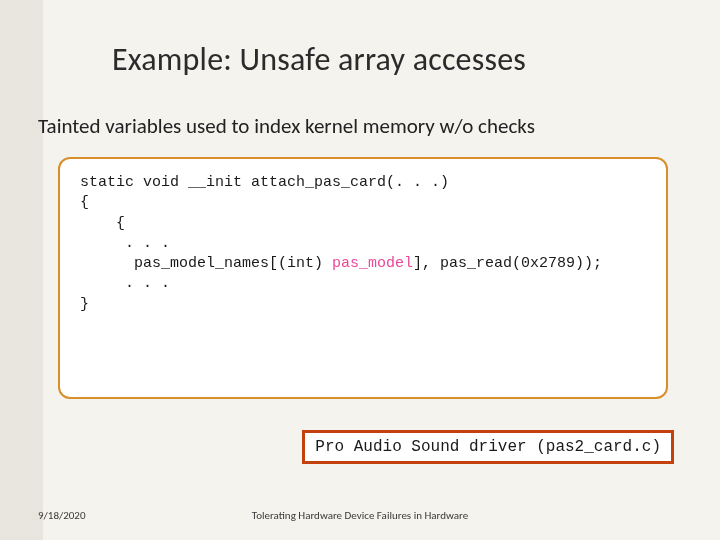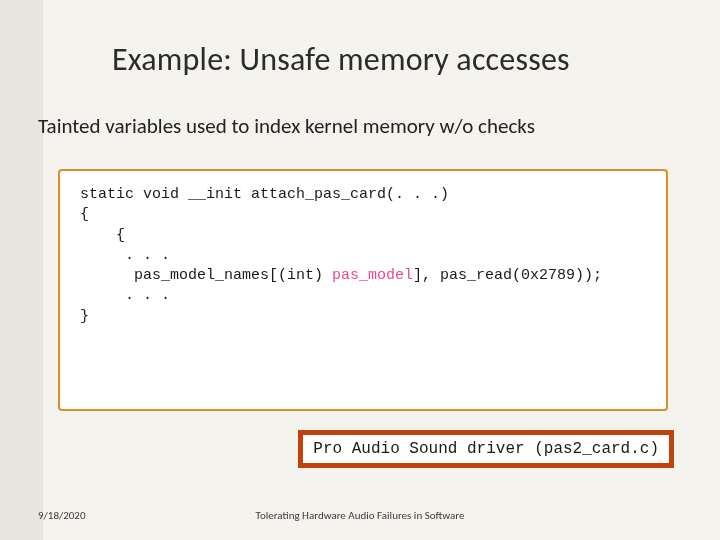--- a/index.html
+++ b/index.html
@@ -32,42 +32,42 @@
     color: #2b2b2b;
     text-align: left;
     margin-left: 74px;
     margin-bottom: 34px;
     letter-spacing: 0.2px;
   }
   .subtitle {
     font-size: 21px;
     font-weight: 400;
     color: #222;
-    margin-bottom: 30px;
+    margin-bottom: 18px;
   }
   .code-box {
     border: 2.5px solid #d88e2a;
-    border-radius: 4px;
+    border-radius: 12px;
     background: #ffffff;
     padding: 14px 20px 4px 20px;
     margin: 0 14px 0 20px;
     font-family: Consolas, 'Courier New', monospace;
     font-size: 15px;
     line-height: 1.35;
     color: #1a1a1a;
     position: relative;
     height: 242px;
   }
   .code-line { white-space: pre; }
   .highlight { color: #ec4899; }
   .caption-box {
     position: absolute;
     right: 46px;
     top: 430px;
-    border: 5px solid #c2410c;
+    border: 3px solid #c2410c;
     background: #ffffff;
     padding: 5px 10px;
     font-family: Consolas, 'Courier New', monospace;
     font-size: 16px;
     color: #1a1a1a;
     z-index: 2;
   }
   .footer {
     position: absolute;
     bottom: 18px;
@@ -83,33 +83,33 @@
     left: 50%;
     transform: translateX(-50%);
   }
 </style>
 </head>
 <body>
 
 <div class="bg-overlay"></div>
 
 <div class="content">
-  <h1 class="title">Example: Unsafe memory accesses</h1>
+  <h1 class="title">Example: Unsafe array accesses</h1>
   <div class="subtitle">Tainted variables used to index kernel memory w/o checks</div>
 
   <div class="code-box">
     <div class="code-line">static void __init attach_pas_card(. . .)</div>
     <div class="code-line">{</div>
     <div class="code-line">    {</div>
     <div class="code-line">     . . .</div>
     <div class="code-line"><span>      pas_model_names[(int) </span><span class="highlight">pas_model</span><span>], pas_read(0x2789));</span></div>
     <div class="code-line">     . . .</div>
     <div class="code-line">}</div>
   </div>
 </div>
 
 <div class="caption-box">Pro Audio Sound driver (pas2_card.c)</div>
 
 <div class="footer">
   <span>9/18/2020</span>
-  <span class="footer-presentation">Tolerating Hardware Audio Failures in Software</span>
+  <span class="footer-presentation">Tolerating Hardware Device Failures in Hardware</span>
   <span></span>
 </div>
 
 </body></html>

